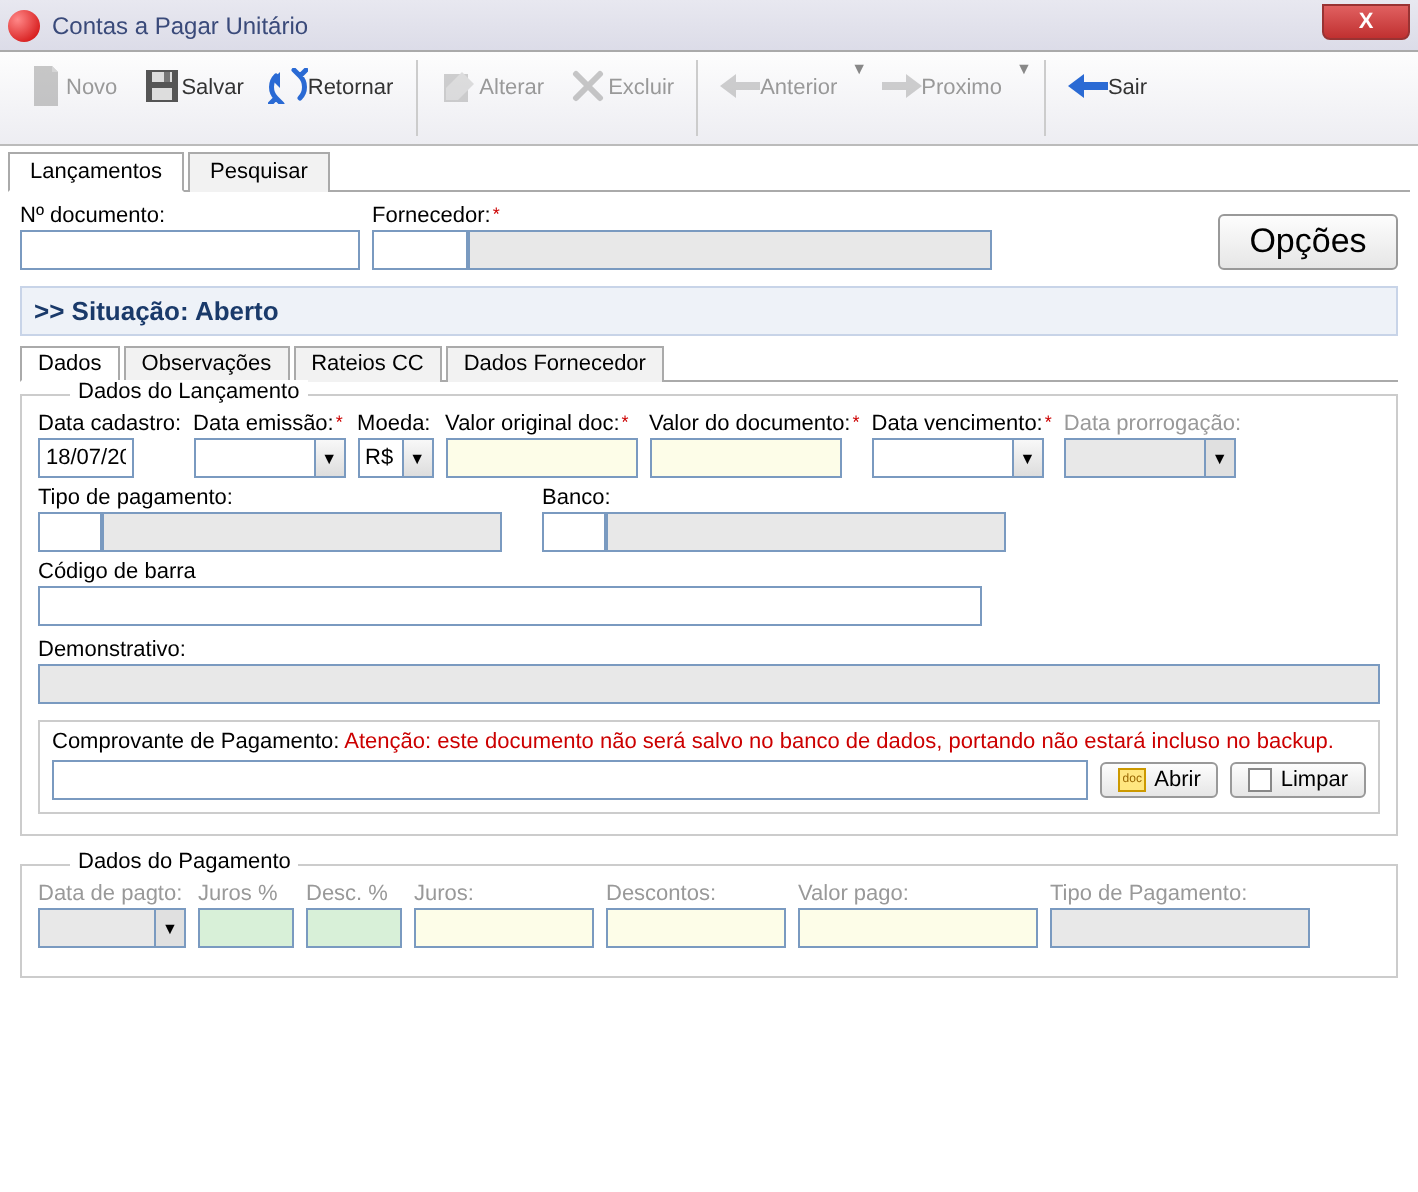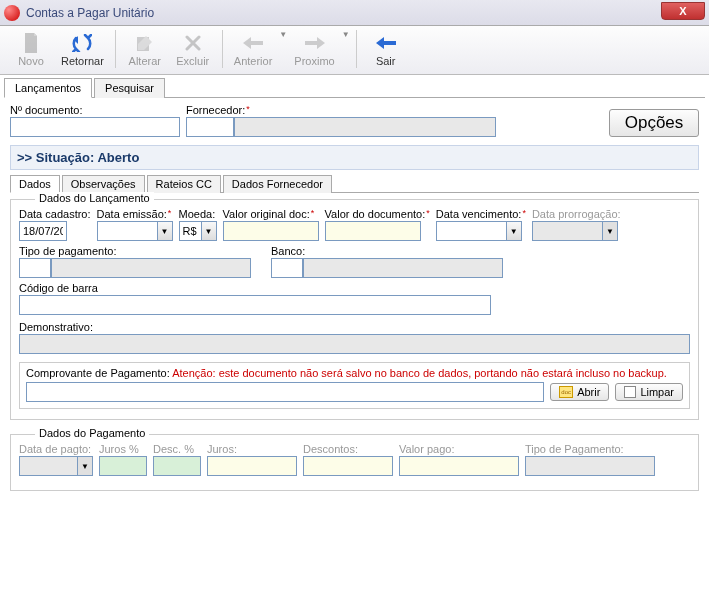--- a/index.html
+++ b/index.html
@@ -2,21 +2,21 @@
 <html><head>
 <meta charset="utf-8">
 <style>
 * { box-sizing: border-box; margin: 0; padding: 0; }
 body { font-family: "Segoe UI", Tahoma, sans-serif; font-size: 11px; background: #fff; color: #000; width: 709px; }
 .titlebar { background: linear-gradient(#e8e8f0, #dcdce8); border-bottom: 1px solid #aaa; height: 26px; display: flex; align-items: center; padding: 0 4px; position: relative; }
 .titlebar .icon { width: 16px; height: 16px; background: radial-gradient(circle at 30% 30%, #f88, #c00); border-radius: 50%; margin-right: 6px; }
 .titlebar .title { color: #3a4a7a; font-size: 12px; }
 .titlebar .close { position: absolute; right: 4px; top: 2px; width: 44px; height: 18px; background: linear-gradient(#e06060, #c03030); border: 1px solid #933; border-radius: 0 0 4px 4px; display: flex; align-items: center; justify-content: center; color: #fff; font-weight: bold; cursor: pointer; }
 .toolbar { background: linear-gradient(#fdfdfd, #ededf2); border-bottom: 1px solid #bbb; padding: 4px 8px; display: flex; align-items: flex-start; gap: 2px; }
-.tb-btn { display: flex; flex-direction: column; align-items: center; justify-content: center; min-width: 46px; padding: 2px 4px; cursor: pointer; border: 1px solid transparent; border-radius: 3px; }
+.tb-btn { display: flex; align-items: center; justify-content: center; min-width: 46px; padding: 2px 4px; cursor: pointer; border: 1px solid transparent; border-radius: 3px; }
 .tb-btn .ico { width: 20px; height: 20px; display: flex; align-items: center; justify-content: center; }
 .tb-btn .lbl { font-size: 11px; margin-top: 2px; color: #333; }
 .tb-btn.dim .lbl { color: #999; }
 .tb-btn.dim .ico { opacity: 0.45; }
 .tb-sep { width: 1px; background: #ccc; height: 38px; margin: 0 4px; }
 .tb-arrow { width: 8px; display: flex; align-items: center; justify-content: center; color: #888; font-size: 8px; cursor: pointer; }
 .main-tabs { margin: 2px 4px 0; display: flex; border-bottom: 1px solid #aaa; }
 .mtab { padding: 3px 10px; border: 1px solid #aaa; border-bottom: none; background: #f2f2f2; margin-right: 2px; cursor: pointer; position: relative; top: 1px; }
 .mtab.active { background: #fff; border-bottom: 1px solid #fff; }
 .content { padding: 6px 10px; }
@@ -61,20 +61,31 @@
     <div class="ico">
         <svg width="16" height="20" viewBox="0 0 16 20">
           <path d="M2 0h9l3 3v17H2z" fill="#888"></path>
           <path d="M11 0v3h3" fill="#aaa"></path>
         </svg>
       </div>
     <div class="lbl">Novo</div>
   </div>
   <div class="tb-btn">
     <div class="ico">
+        <svg width="18" height="18" viewBox="0 0 18 18">
+          <rect x="1" y="1" width="16" height="16" fill="#555"></rect>
+          <rect x="4" y="2" width="10" height="5" fill="#ddd"></rect>
+          <rect x="4" y="10" width="10" height="6" fill="#ddd"></rect>
+          <rect x="10" y="2" width="3" height="5" fill="#777"></rect>
+        </svg>
+      </div>
+    <div class="lbl">Salvar</div>
+  </div>
+  <div class="tb-btn">
+    <div class="ico">
         <svg width="20" height="18" viewBox="0 0 20 18">
           <path d="M16 4c3 3 3 8 0 11M16 4l-3-3M16 4l3-3M4 15l-3 3M4 15l3 3M4 15c-3-3-3-8 0-11" stroke="#2a6ad4" stroke-width="2.5" fill="none" stroke-linecap="round"></path>
           <path d="M6 2L2 6l4 4z" fill="#2a6ad4"></path>
         </svg>
       </div>
     <div class="lbl">Retornar</div>
   </div>
   <div class="tb-sep"></div>
   <div class="tb-btn dim">
     <div class="ico">

